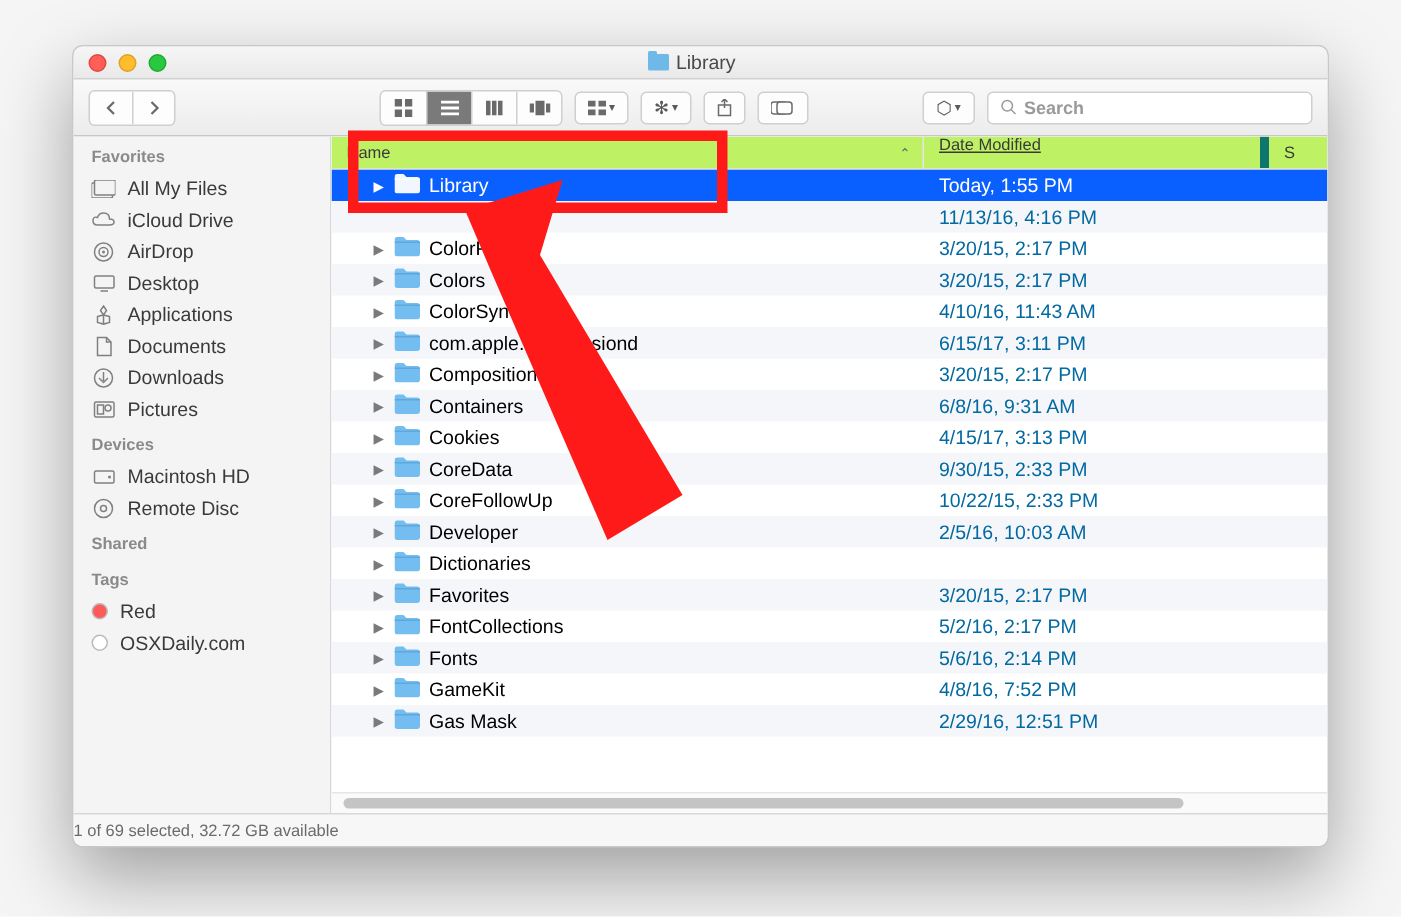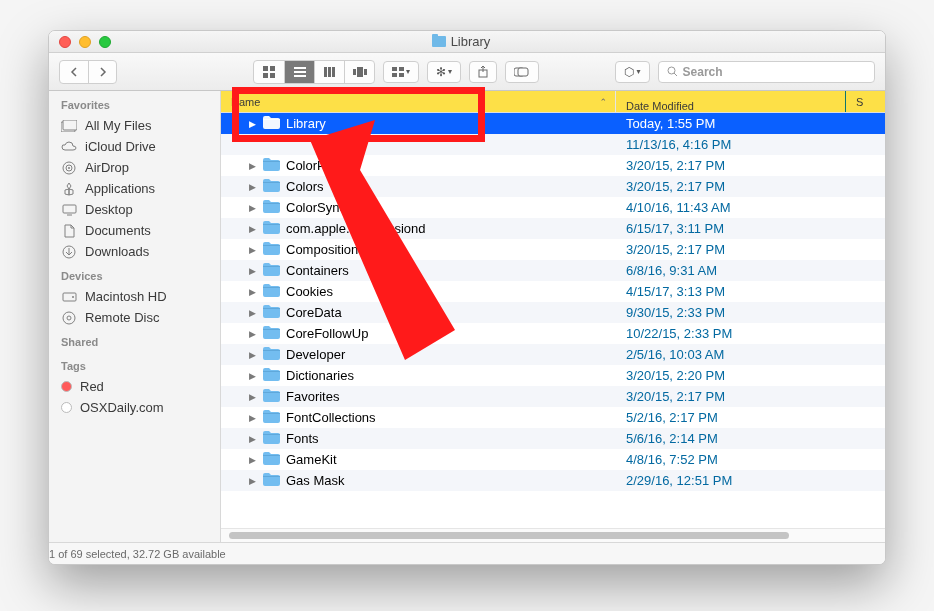--- a/index.html
+++ b/index.html
@@ -35,23 +35,23 @@
   .seg-btn.active{background:#7a7a7a;color:#fff;}
   .tool-btn{height:22px;border:1px solid #cfcfcf;border-radius:4px;display:flex;align-items:center;justify-content:center;padding:0 8px;background:#fdfdfd;color:#5a5a5a;font-size:12px;gap:2px;}
   .search-box{flex:1;min-width:160px;max-width:220px;height:22px;border:1px solid #cfcfcf;border-radius:4px;background:#fff;display:flex;align-items:center;padding:0 8px;color:#9a9a9a;font-size:12px;gap:5px;margin-left:auto;font-weight:bold;}
   .body{flex:1;display:flex;overflow:hidden;}
   .sidebar{width:172px;background:#f4f4f4;border-right:1px solid #d8d8d8;overflow-y:auto;padding-bottom:8px;}
   .sb-header{font-size:11px;color:#8a8a8a;font-weight:600;padding:8px 12px 4px 12px;}
   .sb-item{display:flex;align-items:center;gap:8px;padding:3px 12px;font-size:13px;color:#3a3a3a;}
   .sb-icon{width:16px;height:14px;display:flex;align-items:center;justify-content:center;color:#7a7a7a;font-size:13px;}
   .tag-dot{width:11px;height:11px;border-radius:50%;}
   .main{flex:1;display:flex;flex-direction:column;overflow:hidden;background:#fff;}
-  .cols{display:flex;height:22px;background:#fde047;border-bottom:1px solid #dedede;font-size:11px;color:#3a3a3a;align-items:center;}
+  .cols{display:flex;height:22px;background:#bef264;border-bottom:1px solid #dedede;font-size:11px;color:#3a3a3a;align-items:center;}
   .col-name{width:395px;padding-left:10px;display:flex;align-items:center;justify-content:space-between;padding-right:8px;border-right:1px solid #e5e5e5;height:100%;}
-  .col-date{width:230px;padding-left:10px;border-right:1px solid #0f766e;height:100%;display:flex;align-items:flex-end;}
+  .col-date{width:230px;padding-left:10px;border-right:6px solid #0f766e;height:100%;display:flex;align-items:flex-start;text-decoration:underline;}
   .col-size{flex:1;padding-left:10px;display:flex;align-items:center;height:100%;}
   .sort-caret{font-size:9px;color:#6a6a6a;}
   .rows{flex:1;overflow:hidden;position:relative;}
   .row{display:flex;align-items:center;height:21px;font-size:13px;}
   .row:nth-child(even){background:#f4f6fa;}
   .row.selected{background:#0a60ff;color:#fff;}
   .row.selected .tri{color:#fff;}
   .row.selected .folder-icon rect, .row.selected .folder-icon path{fill:#fff !important;opacity:0.95;}
   .cell-name{width:395px;display:flex;align-items:center;gap:6px;padding-left:28px;}
   .cell-date{width:230px;padding-left:10px;color:#0369a1;}
@@ -189,52 +189,62 @@
             <svg width="14" height="14">
               <circle cx="7" cy="7" r="6" stroke="#808080" fill="none"></circle>
               <circle cx="7" cy="7" r="3" stroke="#808080" fill="none"></circle>
               <circle cx="7" cy="7" r="1" fill="#808080"></circle>
             </svg>
           </span>
           <span>AirDrop</span>
         </div>
         <div class="sb-item">
           <span class="sb-icon">
-            <svg width="14" height="14">
-              <path d="M7 1 L9 4 L7 7 L5 4 Z M3 8 L7 7 L7 13 L3 12 Z M11 8 L7 7 L7 13 L11 12 Z" stroke="#808080" fill="none"></path>
-            </svg>
-          </span>
-          <span>Applications</span>
-        </div>
-        <div class="sb-item">
-          <span class="sb-icon">
             <svg width="15" height="12">
               <rect x="1" y="1" width="13" height="8" rx="1" stroke="#808080" fill="none"></rect>
               <line x1="5" y1="11" x2="10" y2="11" stroke="#808080"></line>
             </svg>
           </span>
           <span>Desktop</span>
         </div>
         <div class="sb-item">
           <span class="sb-icon">
+            <svg width="14" height="14">
+              <path d="M7 1 L9 4 L7 7 L5 4 Z M3 8 L7 7 L7 13 L3 12 Z M11 8 L7 7 L7 13 L11 12 Z" stroke="#808080" fill="none"></path>
+            </svg>
+          </span>
+          <span>Applications</span>
+        </div>
+        <div class="sb-item">
+          <span class="sb-icon">
             <svg width="12" height="14">
               <path d="M2 1 L8 1 L11 4 L11 13 L2 13 Z" stroke="#808080" fill="none"></path>
               <path d="M8 1 L8 4 L11 4" stroke="#808080" fill="none"></path>
             </svg>
           </span>
           <span>Documents</span>
         </div>
         <div class="sb-item">
           <span class="sb-icon">
             <svg width="14" height="14">
               <circle cx="7" cy="7" r="6" stroke="#808080" fill="none"></circle>
               <path d="M7 3 L7 9 M4 7 L7 10 L10 7" stroke="#808080" fill="none"></path>
             </svg>
           </span>
           <span>Downloads</span>
+        </div>
+        <div class="sb-item">
+          <span class="sb-icon">
+            <svg width="15" height="12">
+              <rect x="1" y="1" width="13" height="10" rx="1" stroke="#808080" fill="none"></rect>
+              <circle cx="10" cy="5" r="2" stroke="#808080" fill="none"></circle>
+              <rect x="3" y="3" width="4" height="6" stroke="#808080" fill="none"></rect>
+            </svg>
+          </span>
+          <span>Pictures</span>
         </div>
         <div class="sb-header">Devices</div>
         <div class="sb-item">
           <span class="sb-icon">
             <svg width="15" height="10">
               <rect x="1" y="1" width="13" height="8" rx="1" stroke="#808080" fill="none"></rect>
               <circle cx="11" cy="5" r="1" fill="#808080"></circle>
             </svg>
           </span>
           <span>Macintosh HD</span>
@@ -400,21 +410,20 @@
           </div>
           <div class="row">
             <div class="cell-name">
               <span class="tri">▶</span>
               <span><svg class="folder-icon" viewBox="0 0 17 14">
                   <path d="M0 3 Q0 1 2 1 L6 1 L8 3 L15 3 Q17 3 17 5 L17 12 Q17 14 15 14 L2 14 Q0 14 0 12 Z" fill="#73bdf0"></path>
                   <rect x="0" y="4" width="17" height="1" fill="#5fa8db"></rect>
                 </svg></span>
               <span>Dictionaries</span>
             </div>
-            <div class="cell-date">3/20/15, 2:20 PM</div>
           </div>
           <div class="row">
             <div class="cell-name">
               <span class="tri">▶</span>
               <span><svg class="folder-icon" viewBox="0 0 17 14">
                   <path d="M0 3 Q0 1 2 1 L6 1 L8 3 L15 3 Q17 3 17 5 L17 12 Q17 14 15 14 L2 14 Q0 14 0 12 Z" fill="#73bdf0"></path>
                   <rect x="0" y="4" width="17" height="1" fill="#5fa8db"></rect>
                 </svg></span>
               <span>Favorites</span>
             </div>

